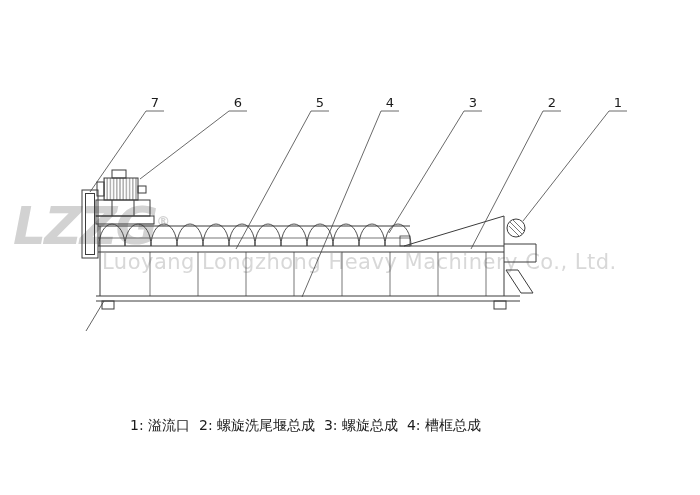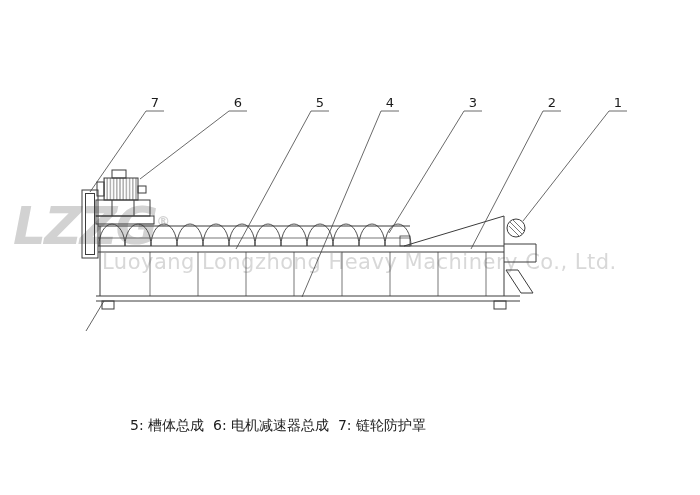--- a/index.html
+++ b/index.html
@@ -134,16 +134,17 @@
         <line x1="96" y1="296" x2="520" y2="296"></line>
         <line x1="96" y1="301" x2="520" y2="301"></line>
         <rect x="102" y="301" width="12" height="8"></rect>
         <rect x="494" y="301" width="12" height="8"></rect>
         <line x1="104" y1="301" x2="86" y2="331" stroke-width="0.8"></line>
       </g>
     </g>
   </svg>
 
   <div class="legend">
+    <div>1: 溢流口  2: 螺旋洗尾堰总成  3: 螺旋总成  4: 槽框总成</div>
     <div>5: 槽体总成  6: 电机减速器总成  7: 链轮防护罩</div>
   </div>
 
 </div>
 
 </body></html>

